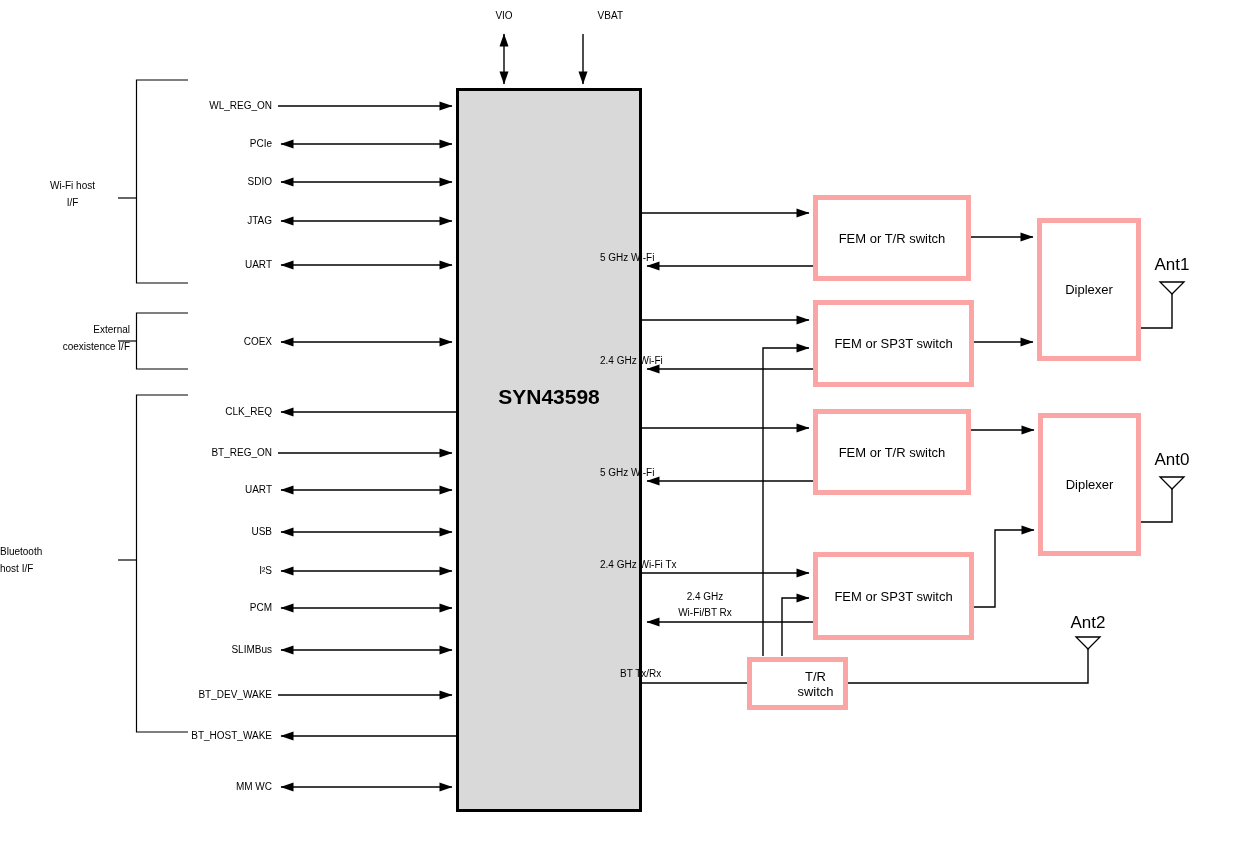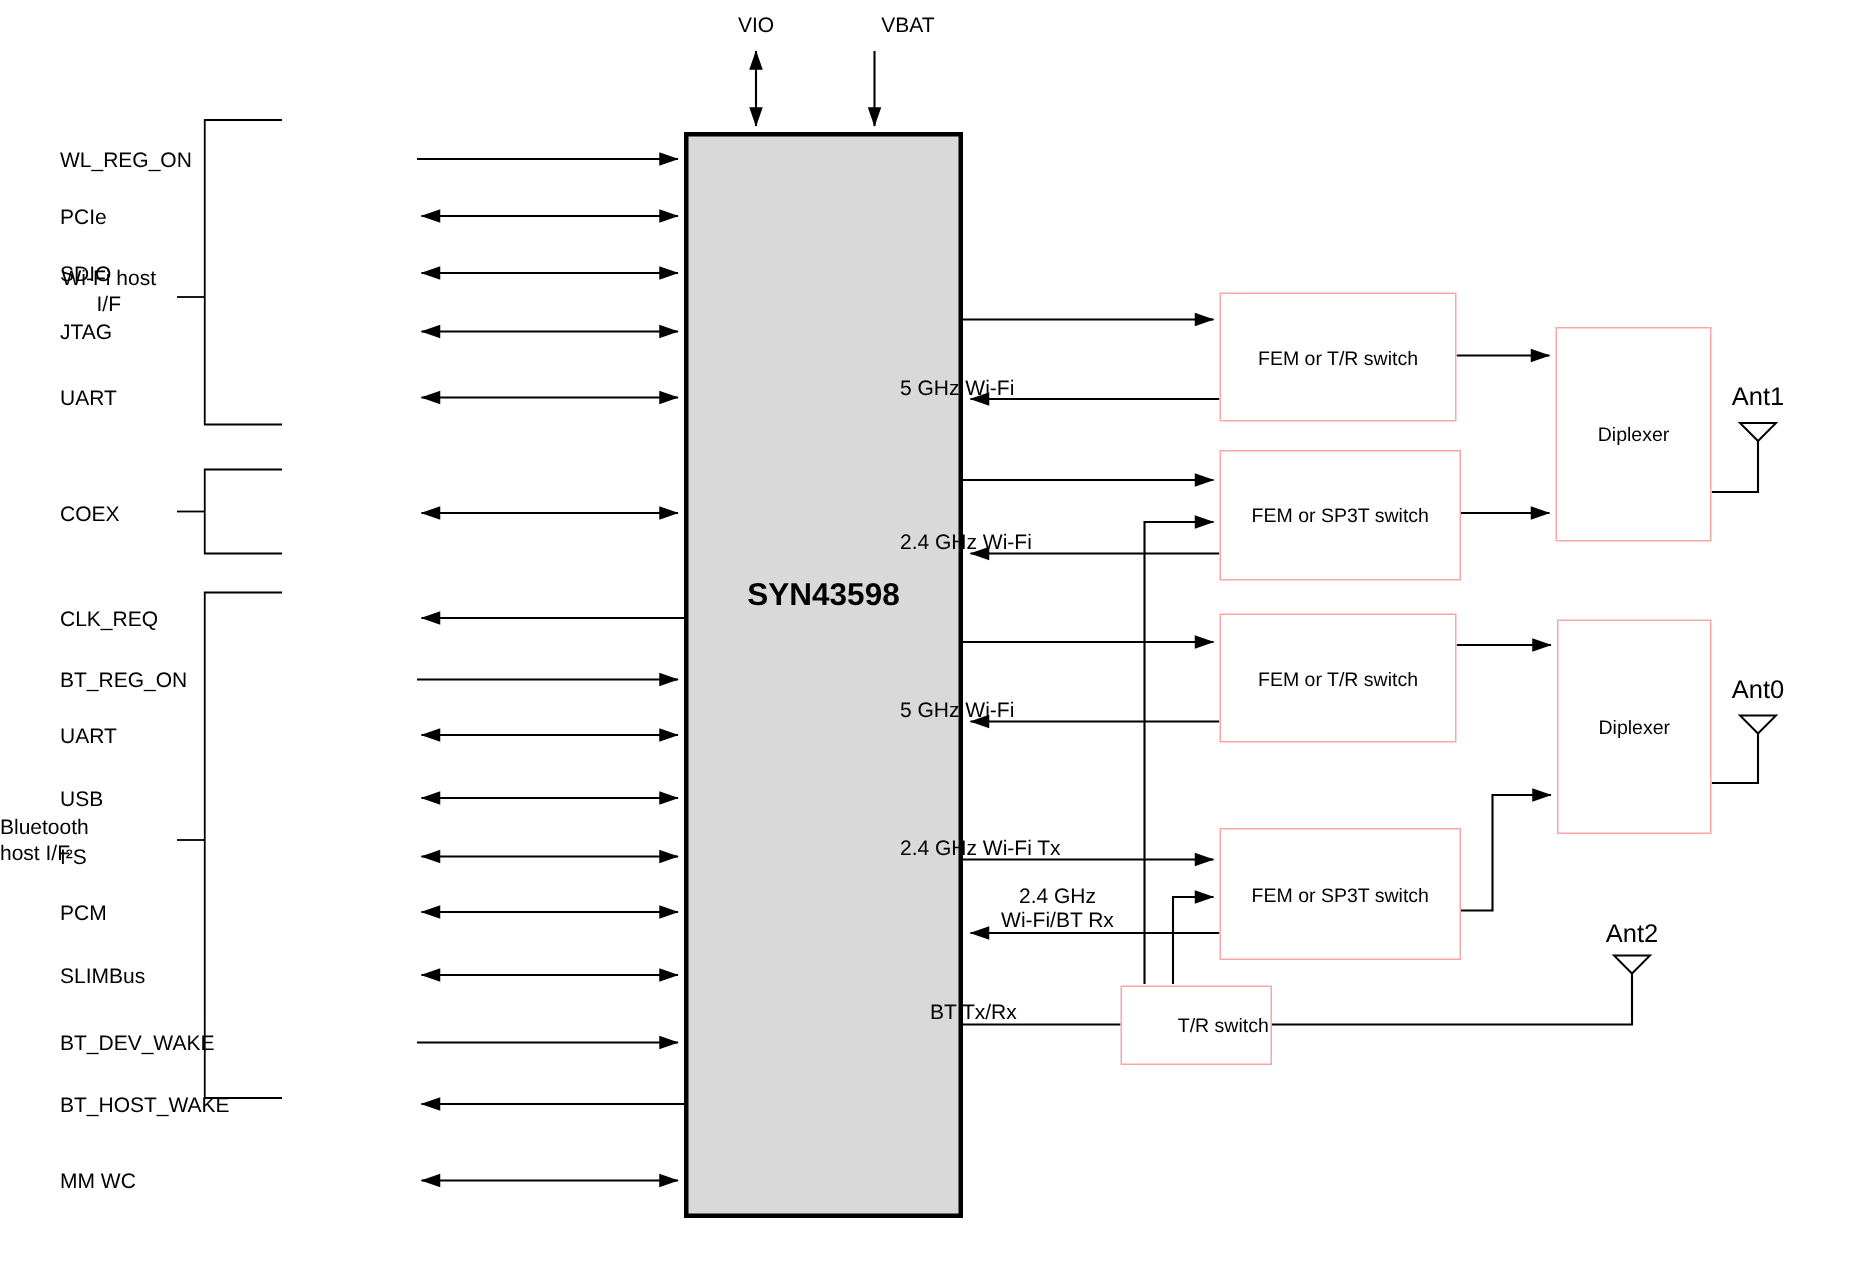--- a/index.html
+++ b/index.html
@@ -1,28 +1,28 @@
 <!DOCTYPE html>
 <html><head>
 <meta charset="utf-8">
 <style>
   html,body{margin:0;padding:0;background:#fff;}
   #stage{
     position:relative;width:1233px;height:841px;background:#fff;
     font-family:"Liberation Sans",sans-serif;color:#000;overflow:hidden;
   }
   svg.wires{position:absolute;left:0;top:0;}
-  .lbl{position:absolute;font-size:14px;line-height:16px;white-space:pre-line;}
-  .sig{left:40px;width:232px;height:16px;}
+  .lbl{position:absolute;font-size:10px;line-height:16px;white-space:pre-line;}
+  .sig{left:40px;width:232px;text-align:right;height:16px;}
   .grp{line-height:17px;}
   .rf{}
   .rfc{text-align:center;}
   .ant{width:60px;text-align:center;font-size:17px;}
   .block{
-    position:absolute;box-sizing:border-box;border:1px solid #fca5a5;background:#fff;
+    position:absolute;box-sizing:border-box;border:5px solid #fca5a5;background:#fff;
     display:flex;align-items:center;justify-content:center;
     font-size:13px;text-align:center;
   }
   #chip{
     position:absolute;box-sizing:border-box;left:456px;top:88px;width:186px;height:724px;
     border:3px solid #000;background:#d9d9d9;
   }
   #chip .chip-label{
     position:absolute;left:0;top:294px;width:100%;text-align:center;
     font-size:21px;font-weight:bold;
@@ -102,20 +102,22 @@
       <path d="M1160,477 H1184 L1172,489 Z"></path>
       <path d="M1076,637 H1100 L1088,649 Z"></path>
     </g>
   </svg>
 
   <div class="lbl" style="left:464px;top:8px;width:80px;text-align:center;">VIO</div>
   <div class="lbl" style="left:543px;top:8px;width:80px;text-align:right;">VBAT</div>
 
   <div class="lbl grp" style="left:20px;top:177px;width:105px;text-align:center;">Wi-Fi host
 I/F</div>
+  <div class="lbl grp" style="left:0px;top:321px;width:130px;text-align:right;">External
+coexistence I/F</div>
   <div class="lbl grp" style="left:0px;top:543px;width:113px;text-align:left;">Bluetooth
 host I/F</div>
 
   <div class="lbl sig" style="top:98px;">WL_REG_ON</div>
   <div class="lbl sig" style="top:136px;">PCIe</div>
   <div class="lbl sig" style="top:174px;">SDIO</div>
   <div class="lbl sig" style="top:213px;">JTAG</div>
   <div class="lbl sig" style="top:257px;">UART</div>
   <div class="lbl sig" style="top:334px;">COEX</div>
   <div class="lbl sig" style="top:404px;">CLK_REQ</div>

